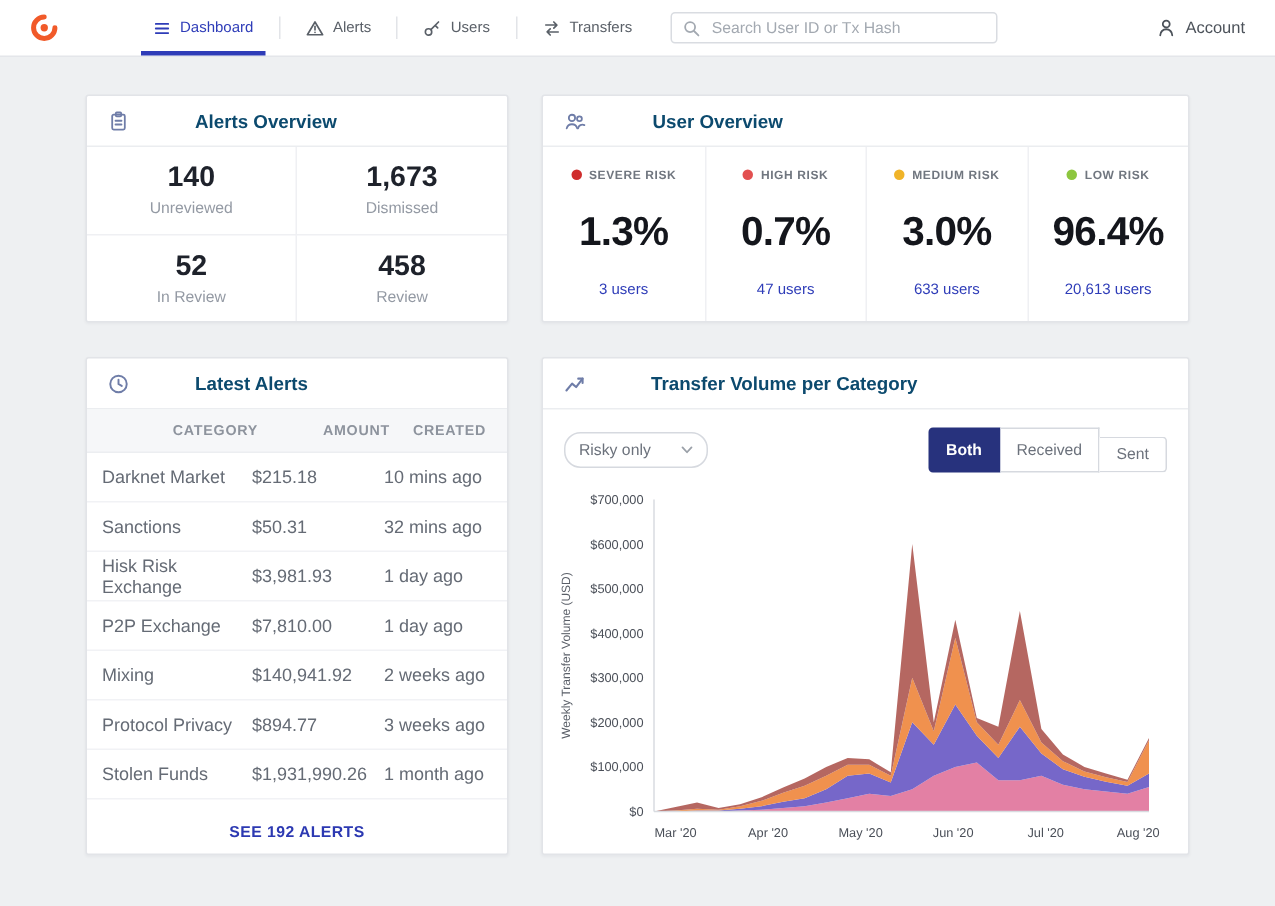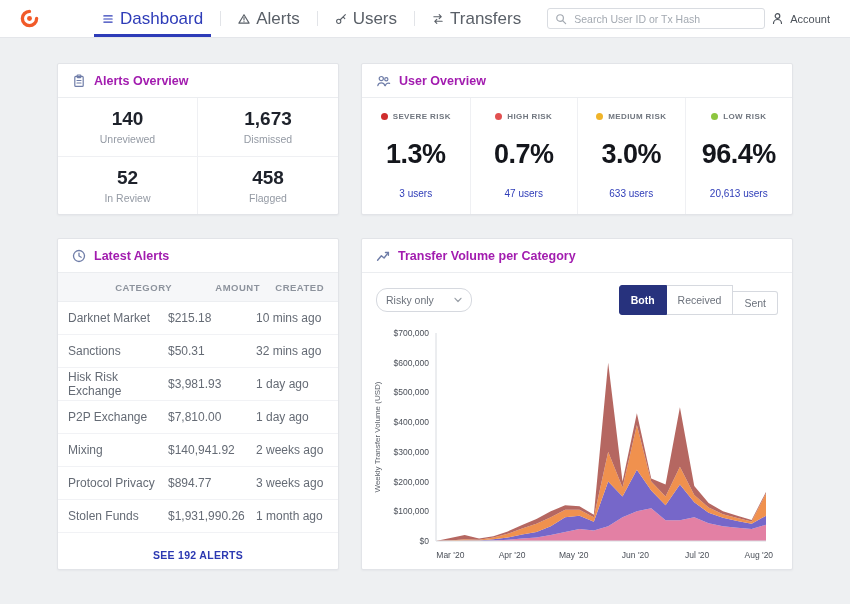--- a/index.html
+++ b/index.html
@@ -10,21 +10,21 @@
   }
   
   .navbar {
     height: 38px; background: #fff; border-bottom: 1px solid #e4e6ea;
     display: flex; align-items: center; padding: 0 20px; position: relative;
   }
   .logo { width: 20px; height: 20px; display: flex; align-items: center; cursor: pointer; }
   .nav-items { display: flex; align-items: center; margin-left: 60px; height: 100%; }
   .nav-item {
     display: flex; align-items: center; gap: 6px; height: 100%;
-    font-size: 17px; color: #5a6068; cursor: pointer; position: relative; padding: 0 2px;
+    font-size: 10px; color: #5a6068; cursor: pointer; position: relative; padding: 0 2px;
   }
   .nav-item.active { color: #2e3cb8; }
   .nav-item.active::after {
     content: ""; position: absolute; left: -6px; right: -6px; bottom: 0;
     height: 3px; background: #2e3cb8;
   }
   .nav-sep { width: 1px; height: 15px; background: #e2e4e8; margin: 0 15px; }
   .icon { display: inline-flex; align-items: center; }
   .searchbox { position: relative; margin-left: 24px; }
   .searchbox input {
@@ -46,21 +46,21 @@
     background: #fff; border: 1px solid #e2e4e8; border-radius: 2px;
     box-shadow: 0 1px 2px rgba(20,25,40,0.04);
   }
   .card-h152 { height: 152px; }
   .card-h332 { height: 332px; }
   .card-header {
     display: flex; align-items: center; gap: 8px;
     padding: 9px 14px; border-bottom: 1px solid #ebedf0; height: 34px;
   }
   .card-header .icon { color: #6f7da8; }
-  .card-title { font-size: 12.5px; font-weight: bold; color: #a21caf; }
+  .card-title { font-size: 12.5px; font-weight: bold; color: #0c4a6e; margin-left: 36px; }
   
   .ao-grid { display: grid; grid-template-columns: 1fr 1fr; height: 116px; }
   .ao-cell { display: flex; flex-direction: column; align-items: center; justify-content: center; }
   .ao-cell:nth-child(1), .ao-cell:nth-child(3) { border-right: 1px solid #eff0f3; }
   .ao-cell:nth-child(1), .ao-cell:nth-child(2) { border-bottom: 1px solid #eff0f3; }
   .ao-value { font-size: 19px; font-weight: bold; color: #1e222b; }
   .ao-label { font-size: 10.5px; color: #949aa4; margin-top: 3px; }
   
   .uo-grid { display: grid; grid-template-columns: repeat(4, 1fr); height: 116px; }
   .uo-seg {
@@ -205,21 +205,21 @@
         <div class="ao-cell">
           <div class="ao-value">1,673</div>
           <div class="ao-label">Dismissed</div>
         </div>
         <div class="ao-cell">
           <div class="ao-value">52</div>
           <div class="ao-label">In Review</div>
         </div>
         <div class="ao-cell">
           <div class="ao-value">458</div>
-          <div class="ao-label">Flagged</div>
+          <div class="ao-label">Review</div>
         </div>
       </div>
     </section>
 
     <section class="card card-h332">
       <div class="card-header">
         <span class="icon">
           <svg width="14" height="14" viewBox="0 0 13 13" fill="none" stroke="currentColor" stroke-width="1.2" stroke-linecap="round">
               <circle cx="6.5" cy="6.5" r="5.1"></circle>
               <path d="M6.5 3.8v2.7l2 1.2"></path>

